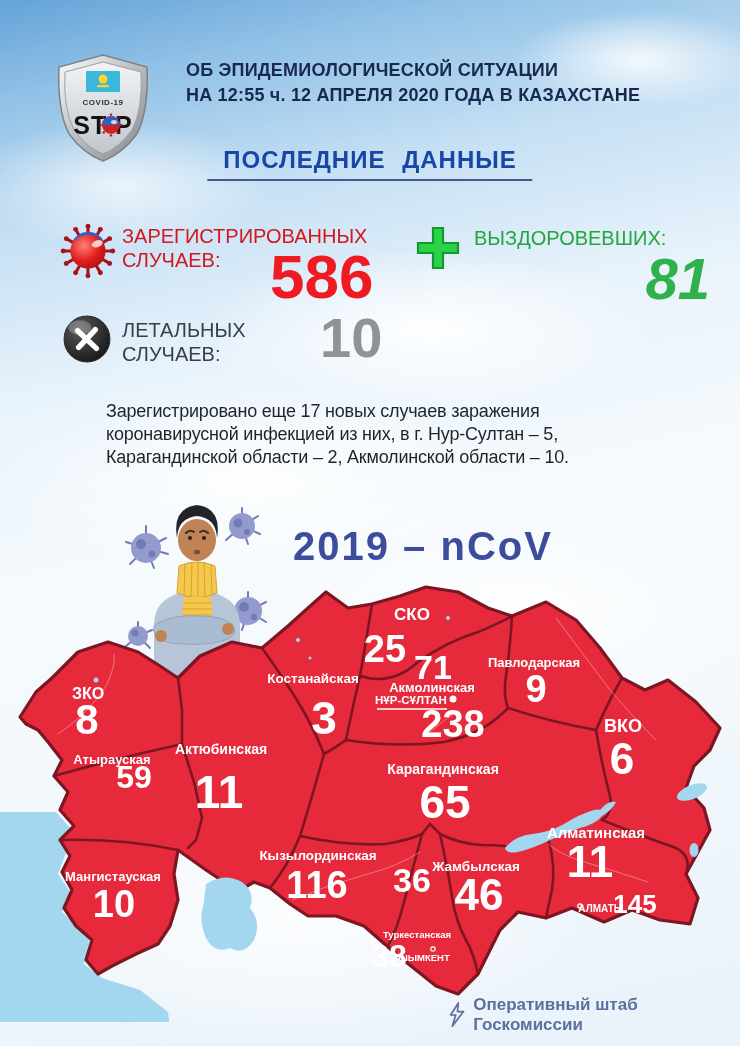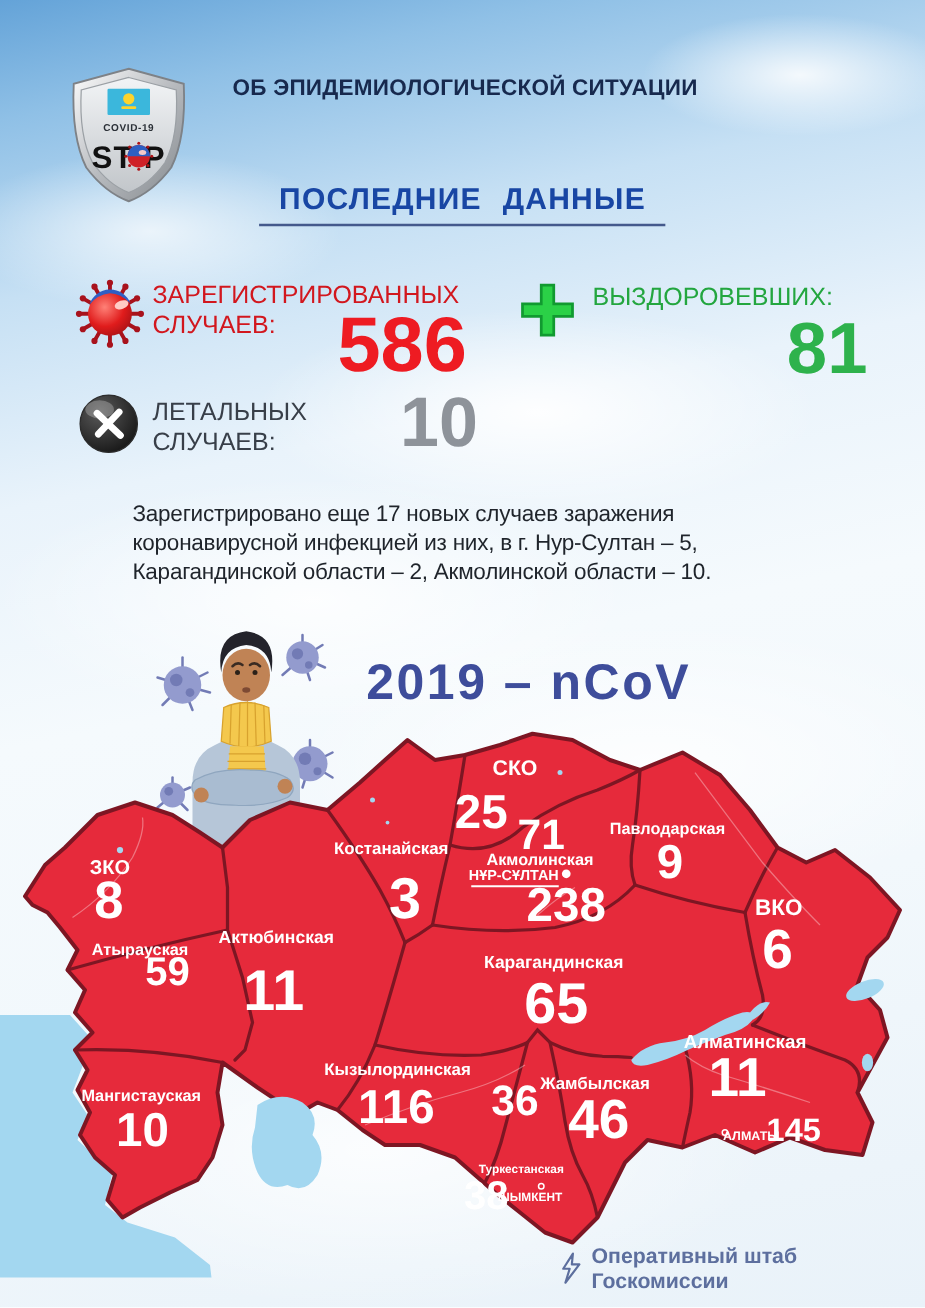--- a/index.html
+++ b/index.html
@@ -20,21 +20,21 @@
   .title-block{left:186px;top:58px;color:#17294e;font-weight:700;font-size:18px;line-height:25px;letter-spacing:.2px;}
   .section-title{left:50%;top:146px;transform:translateX(-50%);color:#1846a4;font-weight:700;font-size:24px;
     letter-spacing:1px;word-spacing:9px;padding:0 16px 5px 16px;border-bottom:2px solid #44598c;white-space:nowrap;}
   
   .stat-label{font-weight:400;line-height:24px;font-size:20px;}
   .lbl-red{left:122px;top:224px;color:#d2171e;}
   .lbl-green{left:474px;top:226px;color:#23a63f;}
   .lbl-gray{left:122px;top:318px;color:#383f49;}
   .val{font-weight:700;line-height:1;}
   .val-red{left:270px;top:246px;font-size:62px;color:#ee1b22;}
-  .val-green{left:612px;top:250px;width:82px;text-align:right;font-size:58px;color:#2eb24c;}
+  .val-green{left:628px;top:250px;width:82px;text-align:right;font-size:58px;color:#2eb24c;font-style:italic;}
   .val-gray{left:320px;top:310px;font-size:56px;color:#8e939a;}
   
   .announce{left:106px;top:400px;color:#1f242b;font-weight:400;font-size:18px;line-height:23px;letter-spacing:-.2px;}
   
   .ncov{left:293px;top:524px;color:#3e4d9b;font-weight:700;font-size:40px;letter-spacing:2px;white-space:nowrap;}
   
   .footer{left:448px;top:995px;display:flex;align-items:center;gap:8px;color:#5d6f9e;font-weight:700;font-size:17px;justify-content:center;}
   svg text{font-family:"Liberation Sans","DejaVu Sans",sans-serif;}
 </style>
 </head>
@@ -75,20 +75,21 @@
           <circle cx="61" cy="83.4" r="1.2"></circle>
           <circle cx="53.7" cy="80.4" r="1.2"></circle>
         <circle cx="50.6" cy="73" r="1.2"></circle>
           <circle cx="53.7" cy="65.6" r="1.2"></circle>
       </g>
     </g>
   </svg>
 
   <div class="abs title-block">
     <div>ОБ ЭПИДЕМИОЛОГИЧЕСКОЙ СИТУАЦИИ</div>
+    <div>НА 12:55 ч. 12 АПРЕЛЯ 2020 ГОДА В КАЗАХСТАНЕ</div>
   </div>
 
   <div class="abs section-title">ПОСЛЕДНИЕ ДАННЫЕ</div>
 
   <svg class="abs" style="left:60px;top:218px;" width="58" height="64" viewBox="0 0 56 62">
     <defs>
       <radialGradient id="vg" cx=".38" cy=".35" r=".8">
         <stop offset="0" stop-color="#ff8177"></stop>
           <stop offset=".55" stop-color="#e01c1c"></stop>
           <stop offset="1" stop-color="#9c0f14"></stop>

